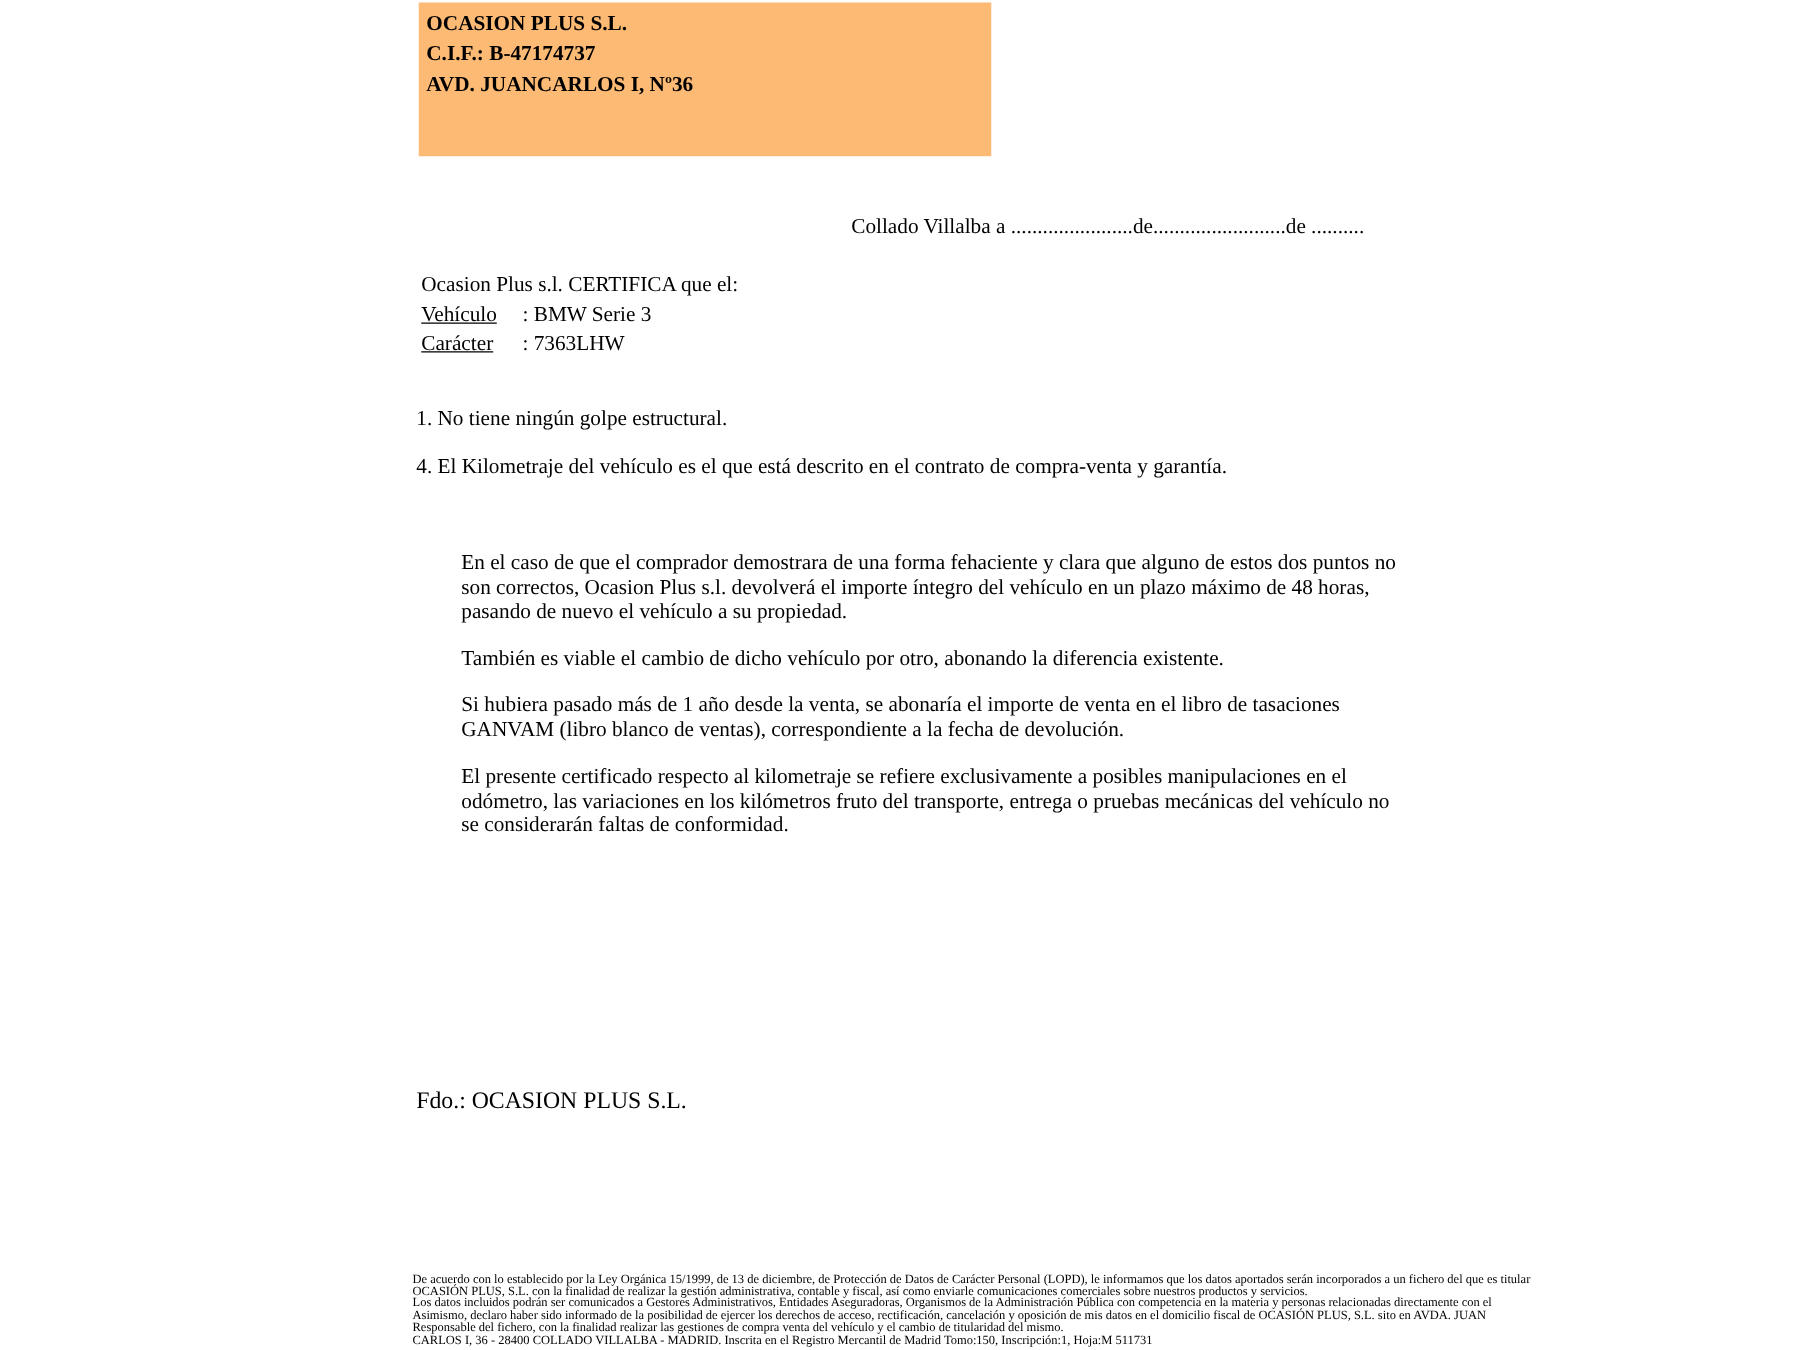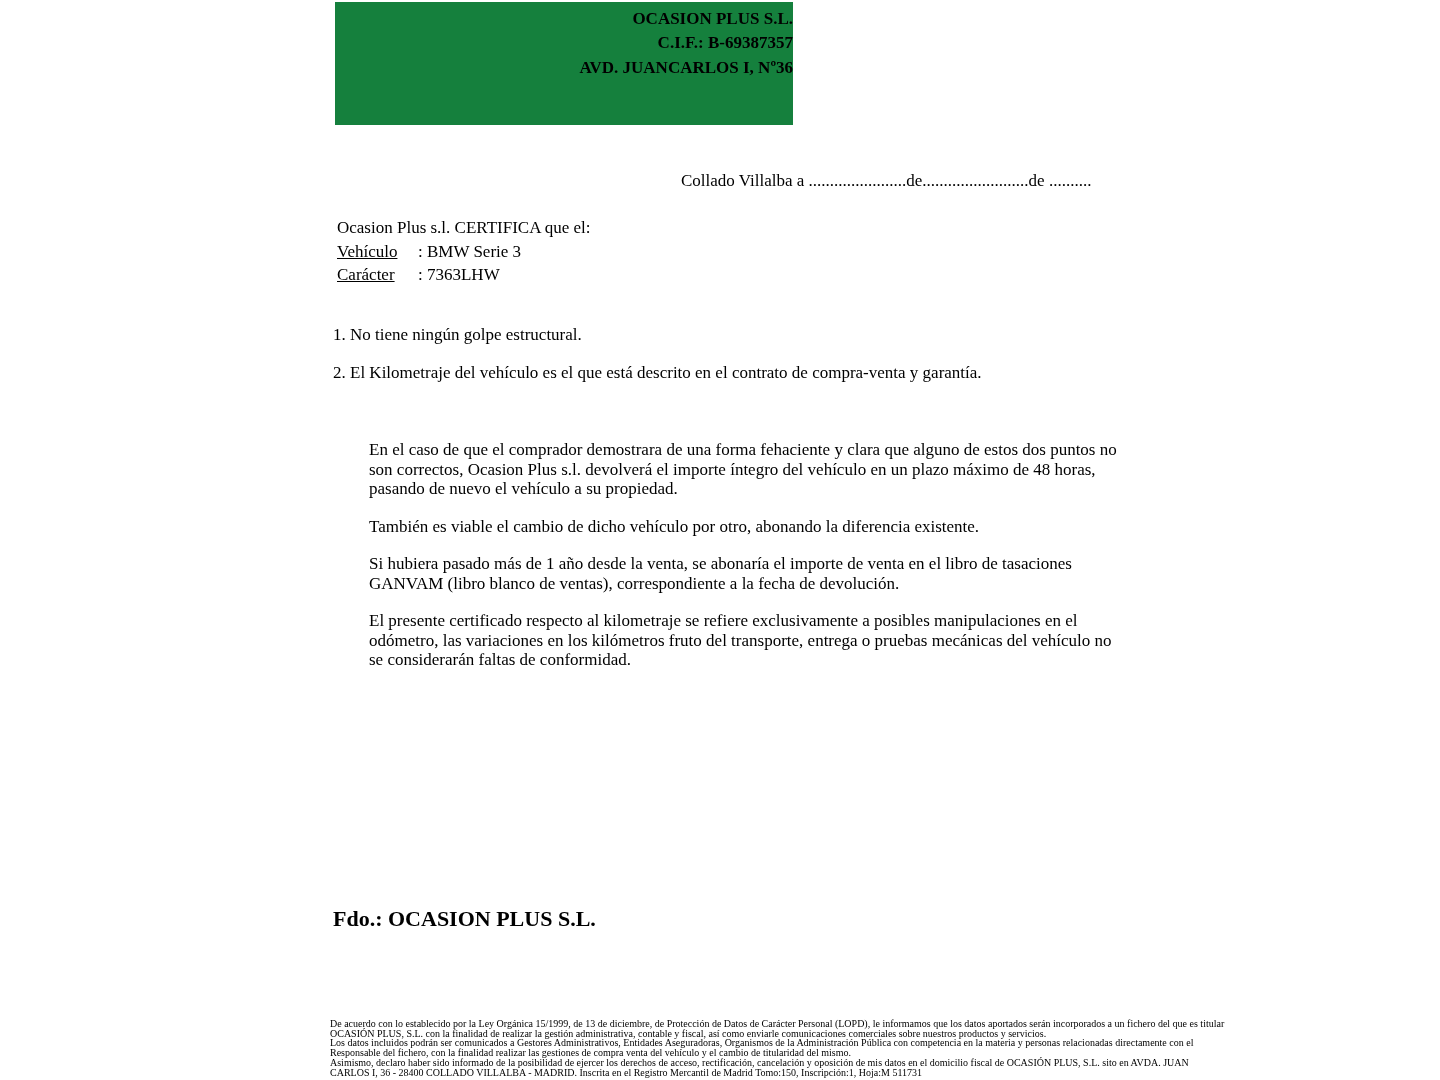--- a/index.html
+++ b/index.html
@@ -15,26 +15,25 @@
     font-family: "Liberation Serif", "DejaVu Serif", serif;
     color: #000000;
     overflow: hidden;
   }
   .company-header-box {
     position: absolute;
     left: 335px;
     top: 2px;
     width: 452px;
     height: 118px;
-    background: #15803d;
+    background: #fdba74;
     padding: 5px 0 0 6px;
     font-weight: bold;
     font-size: 17px;
     line-height: 24.4px;
-    text-align: right;
   }
   .date-line {
     position: absolute;
     left: 681px;
     top: 171px;
     font-size: 17px;
     white-space: nowrap;
   }
   .certify-block {
     position: absolute;
@@ -70,77 +69,76 @@
     line-height: 19.5px;
     margin-left: 36px;
   }
   .paragraphs-block p {
     margin: 0 0 18px 0;
     white-space: pre-line;
   }
   .signature-line {
     position: absolute;
     left: 333px;
-    top: 906px;
-    font-size: 22px;
-    font-weight: bold;
+    top: 870px;
+    font-size: 19px;
   }
   .legal-footer {
     position: absolute;
     left: 330px;
     top: 1019px;
     font-size: 10px;
     line-height: 9.7px;
     white-space: nowrap;
   }
 </style>
 </head>
 <body>
 
 <div class="page">
 
   <div class="company-header-box">
     <div>OCASION PLUS S.L.</div>
-    <div>C.I.F.: B-69387357</div>
+    <div>C.I.F.: B-47174737</div>
     <div>AVD. JUANCARLOS I, Nº36</div>
   </div>
 
   <div class="date-line">Collado Villalba a .......................de.........................de ..........</div>
 
   <div class="certify-block">
     <div>Ocasion Plus s.l. CERTIFICA que el:</div>
     <div>
       <span class="field-label"><span class="u">Vehículo</span></span><span>: BMW Serie 3</span>
     </div>
     <div>
       <span class="field-label"><span class="u">Carácter</span></span><span>: 7363LHW</span>
     </div>
   </div>
 
   <div class="points-block">
     <div class="point">1. No tiene ningún golpe estructural.</div>
-    <div class="point">2. El Kilometraje del vehículo es el que está descrito en el contrato de compra-venta y garantía.</div>
+    <div class="point">4. El Kilometraje del vehículo es el que está descrito en el contrato de compra-venta y garantía.</div>
   </div>
 
   <div class="paragraphs-block">
     <p>En el caso de que el comprador demostrara de una forma fehaciente y clara que alguno de estos dos puntos no
 son correctos, Ocasion Plus s.l. devolverá el importe íntegro del vehículo en un plazo máximo de 48 horas,
 pasando de nuevo el vehículo a su propiedad.</p>
     <p>También es viable el cambio de dicho vehículo por otro, abonando la diferencia existente.</p>
     <p>Si hubiera pasado más de 1 año desde la venta, se abonaría el importe de venta en el libro de tasaciones
 GANVAM (libro blanco de ventas), correspondiente a la fecha de devolución.</p>
     <p>El presente certificado respecto al kilometraje se refiere exclusivamente a posibles manipulaciones en el
 odómetro, las variaciones en los kilómetros fruto del transporte, entrega o pruebas mecánicas del vehículo no
 se considerarán faltas de conformidad.</p>
   </div>
 
   <div class="signature-line">Fdo.: OCASION PLUS S.L.</div>
 
   <div class="legal-footer">
     <div>De acuerdo con lo establecido por la Ley Orgánica 15/1999, de 13 de diciembre, de Protección de Datos de Carácter Personal (LOPD), le informamos que los datos aportados serán incorporados a un fichero del que es titular</div>
     <div>OCASIÓN PLUS, S.L. con la finalidad de realizar la gestión administrativa, contable y fiscal, así como enviarle comunicaciones comerciales sobre nuestros productos y servicios.</div>
     <div>Los datos incluidos podrán ser comunicados a Gestores Administrativos, Entidades Aseguradoras, Organismos de la Administración Pública con competencia en la materia y personas relacionadas directamente con el</div>
+    <div>Asimismo, declaro haber sido informado de la posibilidad de ejercer los derechos de acceso, rectificación, cancelación y oposición de mis datos en el domicilio fiscal de OCASIÓN PLUS, S.L. sito en AVDA. JUAN</div>
     <div>Responsable del fichero, con la finalidad realizar las gestiones de compra venta del vehículo y el cambio de titularidad del mismo.</div>
-    <div>Asimismo, declaro haber sido informado de la posibilidad de ejercer los derechos de acceso, rectificación, cancelación y oposición de mis datos en el domicilio fiscal de OCASIÓN PLUS, S.L. sito en AVDA. JUAN</div>
     <div>CARLOS I, 36 - 28400 COLLADO VILLALBA - MADRID. Inscrita en el Registro Mercantil de Madrid Tomo:150, Inscripción:1, Hoja:M 511731</div>
   </div>
 
 </div>
 
 </body></html>

